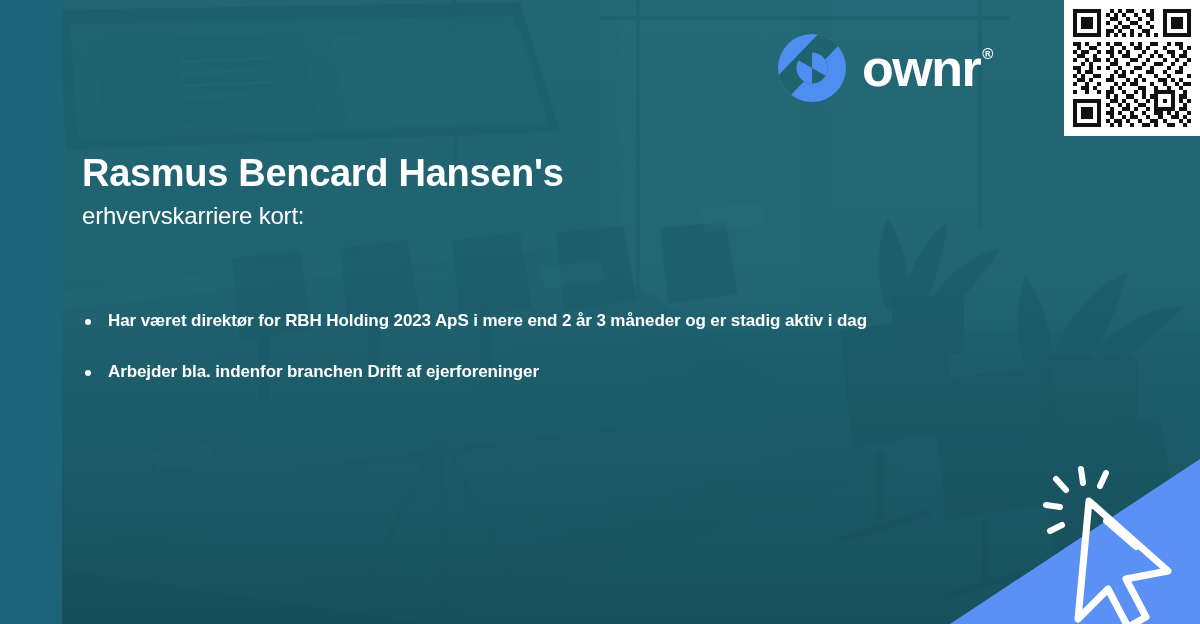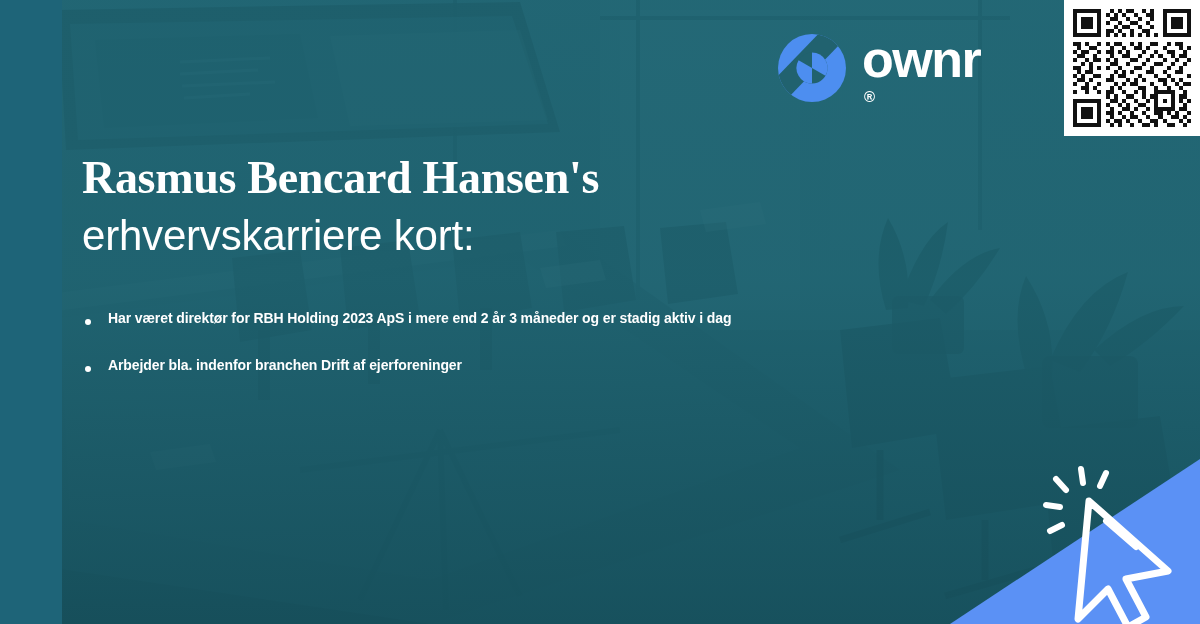--- a/index.html
+++ b/index.html
@@ -46,21 +46,21 @@
   #logo {
     position:absolute; left:778px; top:33px;
     display:flex; align-items:center; gap:16px;
     height:70px;
   }
   #logo-mark { width:68px; height:68px; display:block; }
   #logo-word {
     display:flex; align-items:flex-start;
     color:#ffffff;
     font-size:52px; font-weight:bold;
-    letter-spacing:-1.5px; line-height:1;flex-direction:column;
+    letter-spacing:-1.5px; line-height:1;
   }
   #logo-reg {
     font-size:15px; font-weight:bold;
     line-height:1; margin-top:4px; margin-left:2px;
   }
 
   
   #qr {
     position:absolute; left:1064px; top:0px;
     width:136px; height:136px;
@@ -69,42 +69,41 @@
   }
   #qr svg { display:block; width:100%; height:100%; }
 
   
   #headline {
     position:absolute; left:82px; top:152px;
     width:900px;
     color:#ffffff;
   }
   #title-main {
-    font-size:46px; font-weight:bold;
+    font-size:38px; font-weight:bold;
     line-height:1.12; letter-spacing:-0.3px;
     white-space:nowrap;
-    font-family:Liberation Serif, serif;
   }
   #title-sub {
-    font-size:42px; font-weight:normal;
+    font-size:24px; font-weight:normal;
     line-height:1.2; margin-top:7px;
     letter-spacing:-0.2px;
   }
 
   
   #bullets {
     position:absolute; left:82px; top:308px;
     width:880px;
     color:#ffffff;
   }
   .bullet-row {
     position:relative;
     padding-left:26px;
     margin-bottom:26px;
-    font-size:14px; font-weight:bold;
+    font-size:17px; font-weight:bold;
     line-height:1.48;
     letter-spacing:-0.1px;
   }
   .bullet-row:last-child { margin-bottom:4px; }
   .bullet-dot {
     position:absolute; left:3px; top:11px;
     width:6px; height:6px;
     border-radius:50%;
     background:#ffffff;
   }

